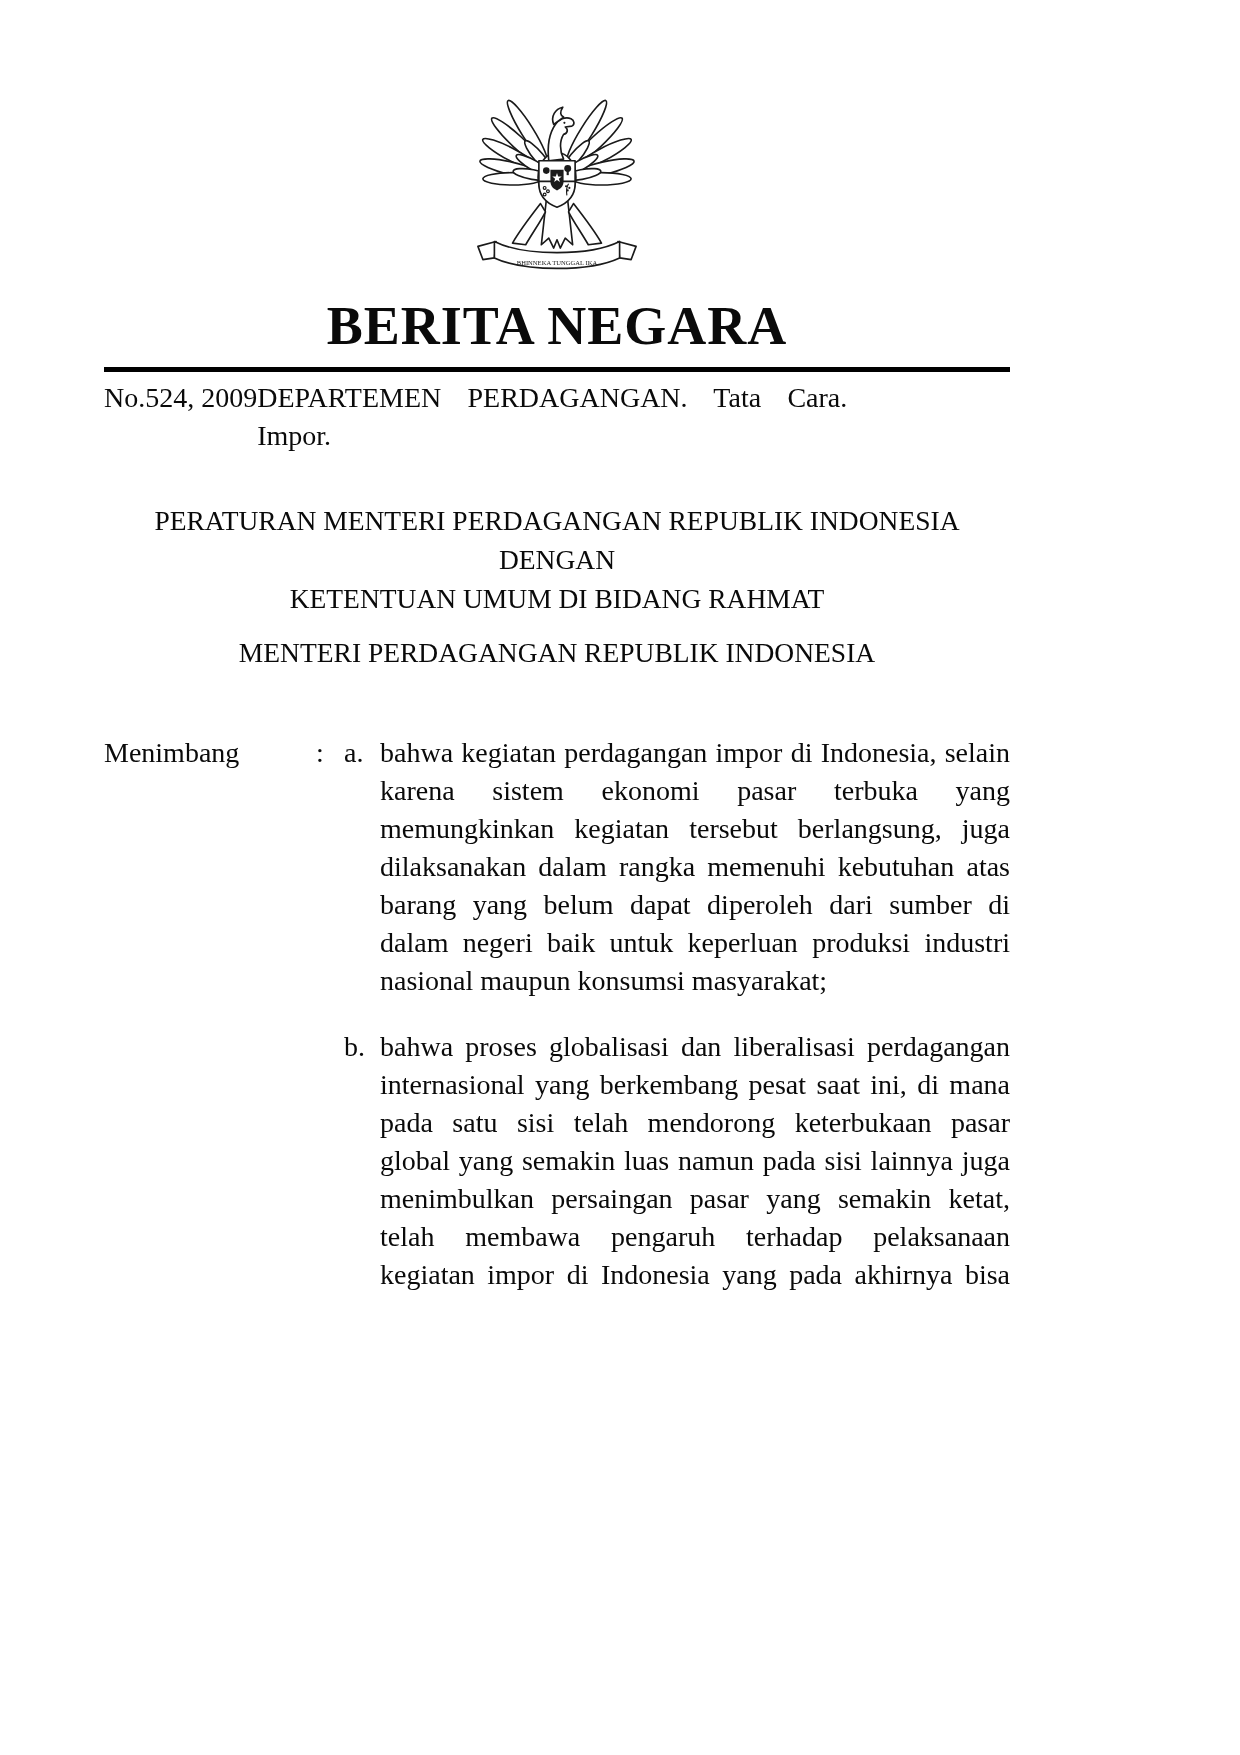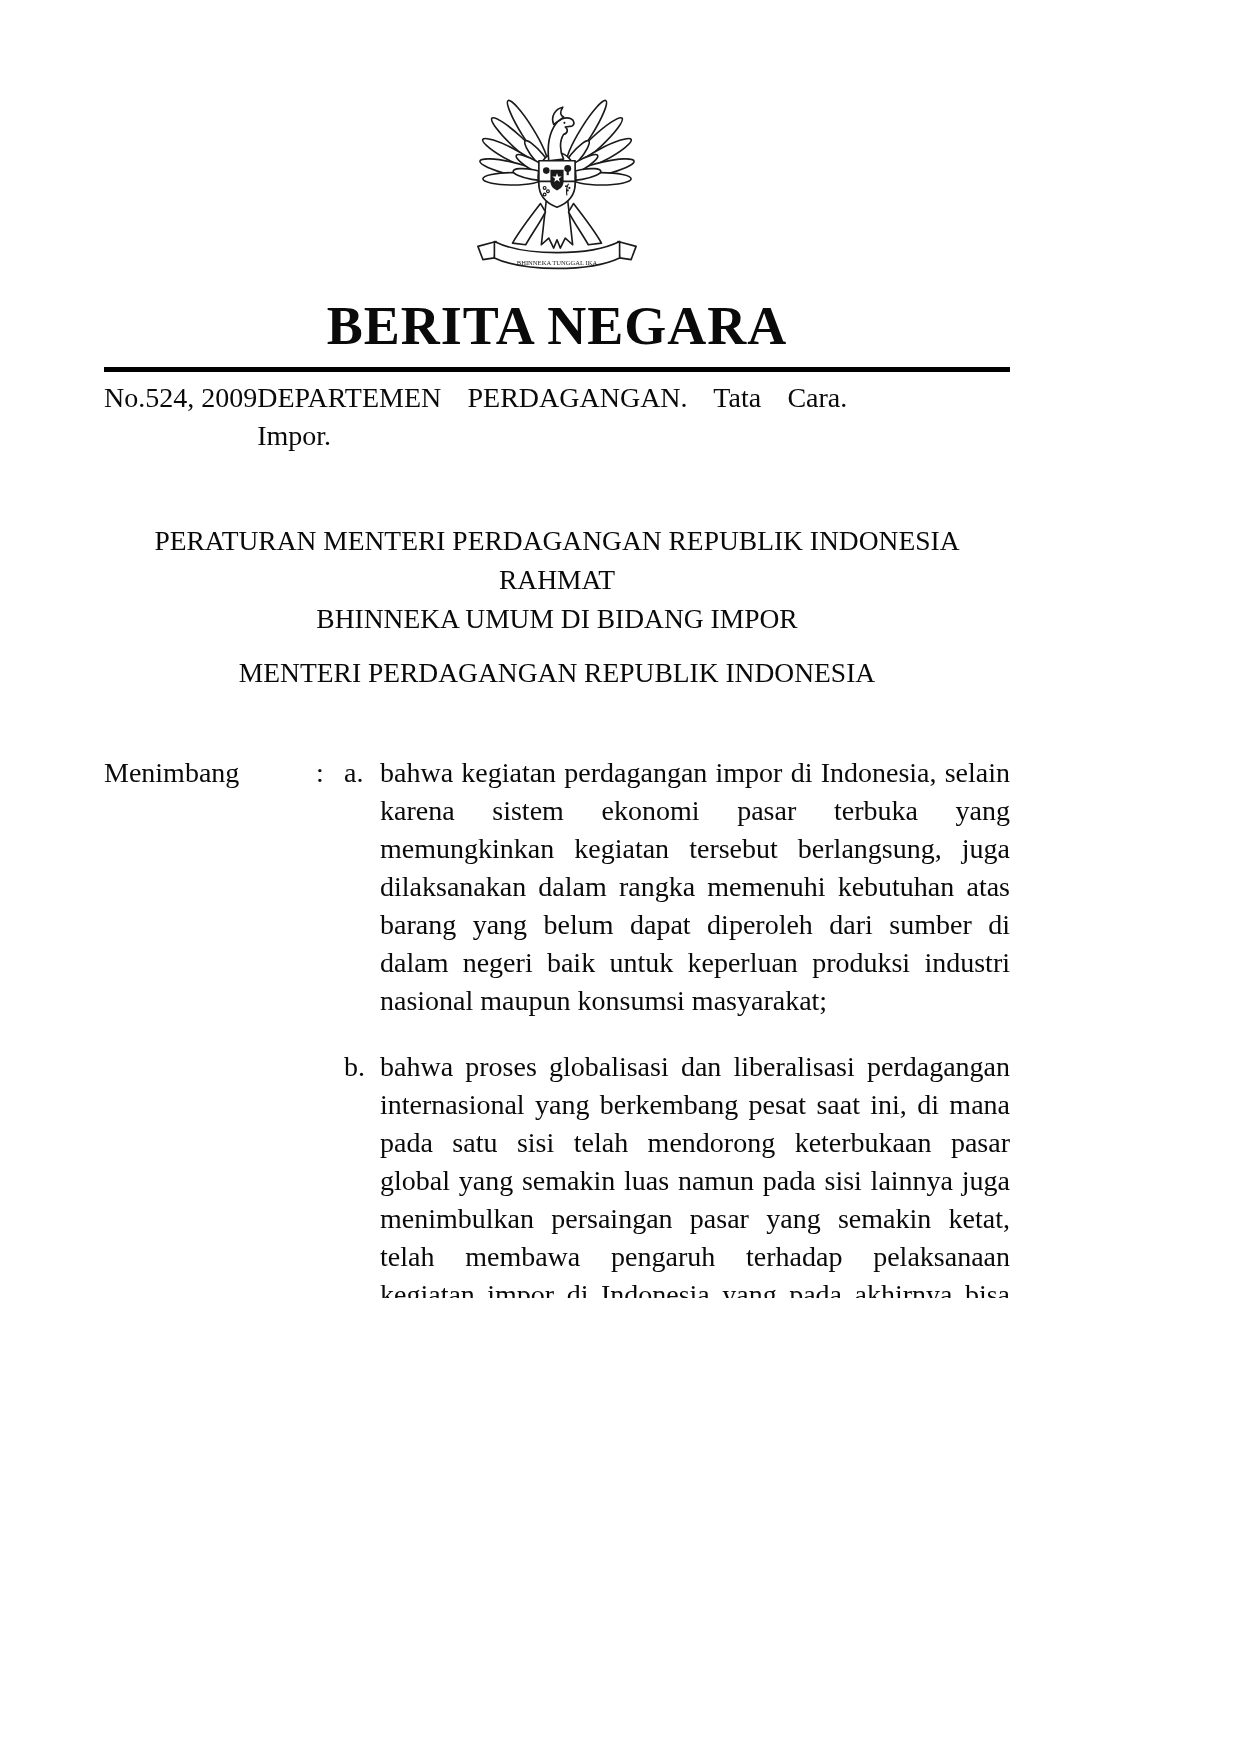--- a/index.html
+++ b/index.html
@@ -10,21 +10,21 @@
   }
   .emblem{display:flex;justify-content:center;margin-bottom:8px;}
   .masthead{margin:14px 0 0;text-align:center;font-weight:700;
     font-size:54px;line-height:62px;letter-spacing:1px;}
   .masthead span{display:block;}
   .rule{border-top:5px solid #000;margin-top:10px;}
   .gz-header{display:flex;align-items:flex-start;
     margin-top:7px;font-size:28px;line-height:38px;}
   .gz-no{white-space:nowrap;}
   .gz-subject{width:590px;text-align:justify;}
-  .title-block{margin-top:66px;text-align:center;font-size:27.5px;line-height:39px;}
+  .title-block{margin-top:46px;text-align:center;font-size:27.5px;line-height:39px;}
   .title-block p{margin:0;}
   .title-block p.sp{margin-top:15px;}
   .considerations{margin-top:62px;font-size:28px;line-height:38px;}
   .c-row{display:grid;grid-template-columns:212px 28px 36px 1fr;margin-top:12px;}
   .c-row + .c-row{margin-top:28px;}
   .c-text{text-align:justify;}
   svg text{font-family:"Liberation Serif", serif;}
 </style>
 </head>
 <body>
@@ -133,22 +133,22 @@
   </h1>
   <div class="rule"></div>
 
   <div class="gz-header">
     <div class="gz-no">No.524, 2009</div>
     <div class="gz-subject">DEPARTEMEN PERDAGANGAN. Tata Cara. Impor.</div>
   </div>
 
   <div class="title-block">
     <p>PERATURAN MENTERI PERDAGANGAN REPUBLIK INDONESIA</p>
-    <p>RAHMAT</p>
-    <p>BHINNEKA UMUM DI BIDANG IMPOR</p>
+    <p>DENGAN</p>
+    <p>KETENTUAN UMUM DI BIDANG RAHMAT</p>
     <p class="sp">MENTERI PERDAGANGAN REPUBLIK INDONESIA</p>
   </div>
 
   <div class="considerations">
     <div class="c-row">
       <div>Menimbang</div>
       <div>:</div>
       <div>a.</div>
       <div class="c-text">bahwa kegiatan perdagangan impor di Indonesia, selain karena sistem ekonomi pasar terbuka yang memungkinkan kegiatan tersebut berlangsung, juga dilaksanakan dalam rangka memenuhi kebutuhan atas barang yang belum dapat diperoleh dari sumber di dalam negeri baik untuk keperluan produksi industri nasional maupun konsumsi masyarakat;</div>
     </div>

